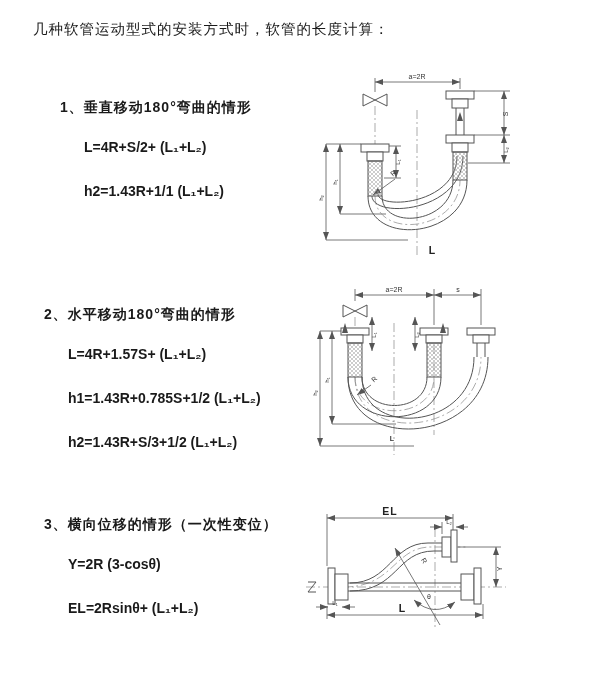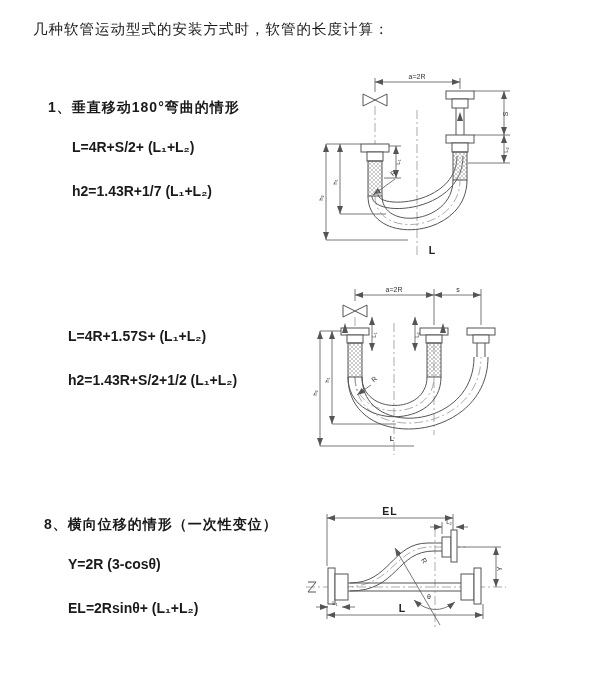--- a/index.html
+++ b/index.html
@@ -17,24 +17,24 @@
   svg text{font-family:"Liberation Sans","DejaVu Sans",sans-serif;fill:#333;}
   .lbl{font-size:7px;}
   .lbl-sm{font-size:6px;}
   .lbl-big{font-size:10.5px;font-weight:bold;fill:#222;}
 </style>
 </head>
 <body>
 
 <div class="page-title">几种软管运动型式的安装方式时，软管的长度计算：</div>
 
-<div class="sec" style="left:48px;top:99px;">
+<div class="sec" style="left:60px;top:99px;">
   <p class="sec-heading">1、垂直移动180°弯曲的情形</p>
   <p class="formula">L=4R+S/2+ (L₁+L₂)</p>
-  <p class="formula">h2=1.43R+1/7 (L₁+L₂)</p>
+  <p class="formula">h2=1.43R+1/1 (L₁+L₂)</p>
 </div>
 
 <div class="diagram" style="left:310px;top:68px;width:280px;height:192px;">
 <svg width="280" height="192" viewBox="0 0 280 192">
   <defs>
     <marker id="d1ae" markerWidth="9" markerHeight="8" refX="8" refY="3" orient="auto" markerUnits="userSpaceOnUse">
           <path d="M0,0 L8,3 L0,6 Z" fill="#555"></path>
         </marker>
     <marker id="d1as" markerWidth="9" markerHeight="8" refX="0" refY="3" orient="auto" markerUnits="userSpaceOnUse">
           <path d="M8,0 L0,3 L8,6 Z" fill="#555"></path>
@@ -103,22 +103,24 @@
   <text x="27" y="114" class="lbl-sm" transform="rotate(-90 27 114)" text-anchor="middle">h₁</text>
   <text x="90" y="94" class="lbl-sm" transform="rotate(-90 90 94)" text-anchor="middle">L₁</text>
   <text x="198" y="46" class="lbl" transform="rotate(-90 198 46)" text-anchor="middle">S</text>
   <text x="198" y="82" class="lbl-sm" transform="rotate(-90 198 82)" text-anchor="middle">L₂</text>
   <text x="85" y="107" class="lbl" transform="rotate(-42 85 107)" text-anchor="middle">R</text>
   <text x="122" y="186" class="lbl-big" text-anchor="middle">L</text>
 </svg>
 </div>
 
 <div class="sec" style="left:44px;top:306px;">
+  <p class="sec-heading">2、水平移动180°弯曲的情形</p>
   <p class="formula">L=4R+1.57S+ (L₁+L₂)</p>
-  <p class="formula">h2=1.43R+S/2+1/2 (L₁+L₂)</p>
+  <p class="formula">h1=1.43R+0.785S+1/2 (L₁+L₂)</p>
+  <p class="formula">h2=1.43R+S/3+1/2 (L₁+L₂)</p>
 </div>
 
 <div class="diagram" style="left:308px;top:283px;width:285px;height:175px;">
 <svg width="285" height="175" viewBox="0 0 285 175">
   <defs>
     <marker id="d2ae" markerWidth="9" markerHeight="8" refX="8" refY="3" orient="auto" markerUnits="userSpaceOnUse">
           <path d="M0,0 L8,3 L0,6 Z" fill="#555"></path>
         </marker>
     <marker id="d2as" markerWidth="9" markerHeight="8" refX="0" refY="3" orient="auto" markerUnits="userSpaceOnUse">
           <path d="M8,0 L0,3 L8,6 Z" fill="#555"></path>
@@ -185,21 +187,21 @@
   <text x="9" y="110" class="lbl-sm" transform="rotate(-90 9 110)" text-anchor="middle">h₂</text>
   <text x="21" y="97" class="lbl-sm" transform="rotate(-90 21 97)" text-anchor="middle">h₁</text>
   <text x="68" y="52" class="lbl-sm" transform="rotate(-90 68 52)" text-anchor="middle">L₁</text>
   <text x="111" y="52" class="lbl-sm" transform="rotate(-90 111 52)" text-anchor="middle">L₂</text>
   <text x="68" y="98" class="lbl" transform="rotate(-42 68 98)" text-anchor="middle">R</text>
   <text x="84" y="158" class="lbl" font-weight="bold" text-anchor="middle">L</text>
 </svg>
 </div>
 
 <div class="sec" style="left:44px;top:516px;">
-  <p class="sec-heading">8、横向位移的情形（一次性变位）</p>
+  <p class="sec-heading">3、横向位移的情形（一次性变位）</p>
   <p class="formula">Y=2R (3-cosθ)</p>
   <p class="formula">EL=2Rsinθ+ (L₁+L₂)</p>
 </div>
 
 <div class="diagram" style="left:298px;top:500px;width:302px;height:145px;">
 <svg width="302" height="145" viewBox="0 0 302 145">
   <defs>
     <marker id="d3ae" markerWidth="9" markerHeight="8" refX="8" refY="3" orient="auto" markerUnits="userSpaceOnUse">
           <path d="M0,0 L8,3 L0,6 Z" fill="#555"></path>
         </marker>

